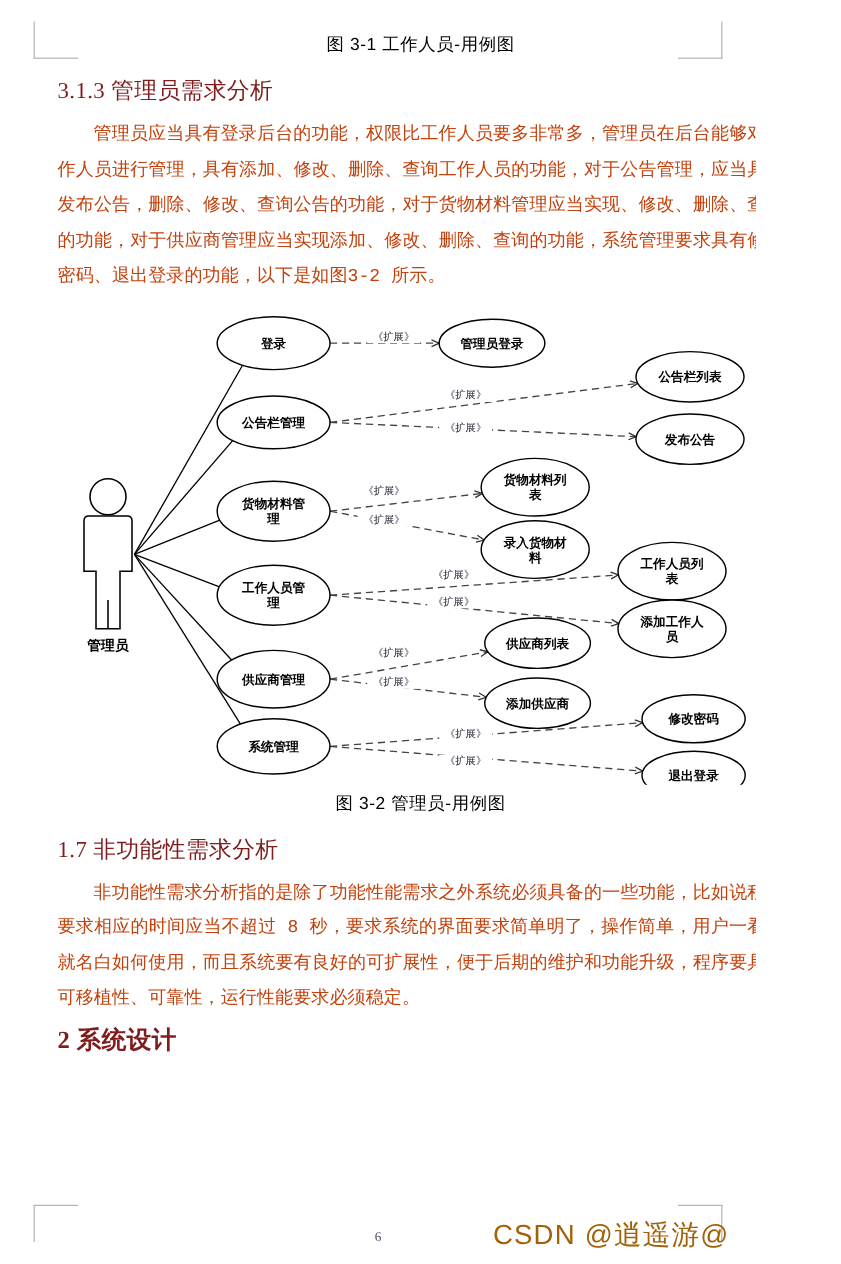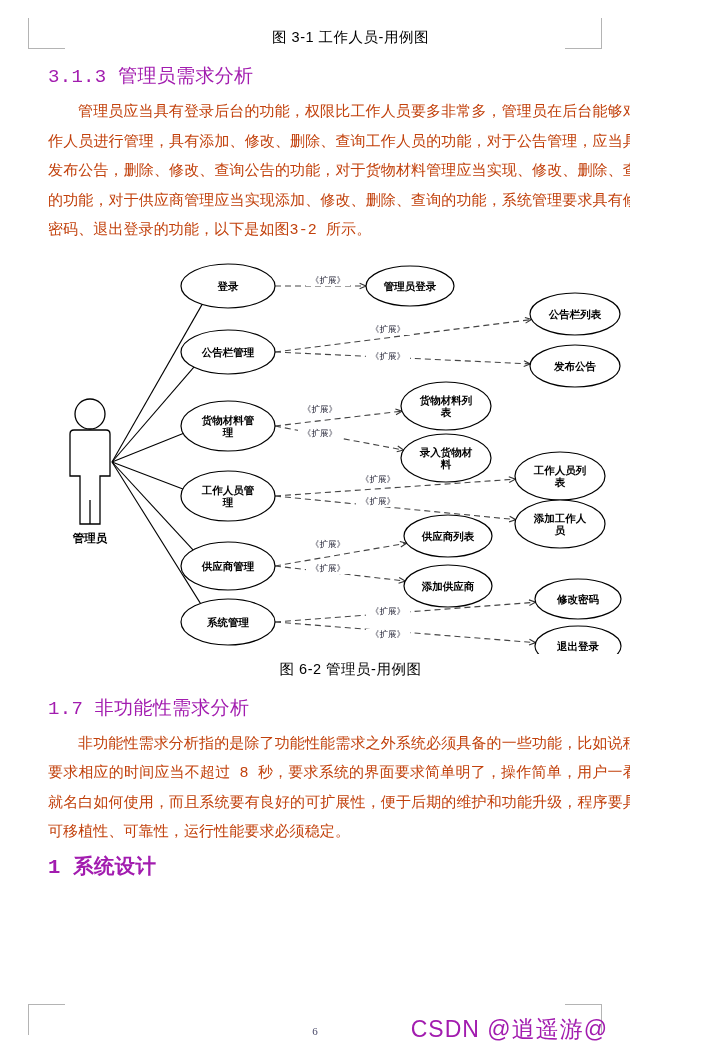--- a/index.html
+++ b/index.html
@@ -42,24 +42,24 @@
   .fig-caption {
     text-align: center;
     font-family: "Liberation Sans", "DejaVu Sans", sans-serif;
     font-size: 14.5px;
     color: #000;
     letter-spacing: .5px;
     margin: 0 0 16px 0;
   }
 
   h2.heading {
-    font-family: Liberation Mono, monospace;
+    font-family: Liberation Serif, serif;
     font-size: 19px;
     font-weight: 400;
-    color: #a21caf;
+    color: #7f1d1d;
     margin: 0 0 9px 0;
     letter-spacing: .3px;
   }
   h2.heading.big {
     font-size: 20.5px;
     font-weight: 600;
   }
 
   p.body {
     font-family: Liberation Mono, monospace;
@@ -82,21 +82,21 @@
     font-family: "Liberation Serif", serif;
     font-size: 11px;
     color: #4a4a6a;
   }
   .watermark {
     position: absolute;
     right: 22px;
     bottom: 8px;
     font-family: "Liberation Sans", "DejaVu Sans", sans-serif;
     font-size: 23px;
-    color: #a21caf;
+    color: #a16207;
     letter-spacing: 1px;
     white-space: nowrap;
     user-select: none;
   }
 
   
   .diagram-wrap {
     position: relative;
     width: 605px;
     height: 400px;
@@ -259,27 +259,27 @@
             <ellipse cx="530" cy="345" rx="43" ry="20" fill="#fff" stroke="#000" stroke-width="1.2"></ellipse>
             <text x="530" y="348.78" text-anchor="middle" font-size="10.5" class="uml-label">修改密码</text>
           </g>
           <g>
             <ellipse cx="530" cy="392" rx="43" ry="20" fill="#fff" stroke="#000" stroke-width="1.2"></ellipse>
             <text x="530" y="395.78" text-anchor="middle" font-size="10.5" class="uml-label">退出登录</text>
           </g>
         </svg>
     </div>
 
-    <div class="fig-caption">图 6-2  管理员-用例图</div>
+    <div class="fig-caption">图 3-2  管理员-用例图</div>
 
     <h2 class="heading">1.7 非功能性需求分析</h2>
 
     <p class="body">非功能性需求分析指的是除了功能性能需求之外系统必须具备的一些功能，比如说程序要求相应的时间应当不超过 8 秒，要求系统的界面要求简单明了，操作简单，用户一看到就名白如何使用，而且系统要有良好的可扩展性，便于后期的维护和功能升级，程序要具备可移植性、可靠性，运行性能要求必须稳定。</p>
 
-    <h2 class="heading big">1  系统设计</h2>
+    <h2 class="heading big">2  系统设计</h2>
 
 
   </div>
 
   <div class="page-num">6</div>
 
   <div class="watermark">CSDN @逍遥游@</div>
 
 </div>
 

